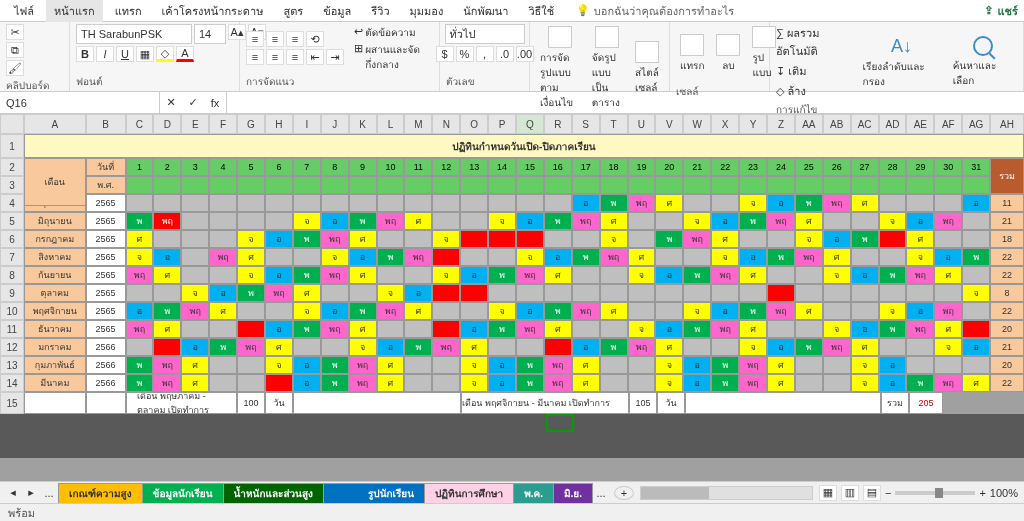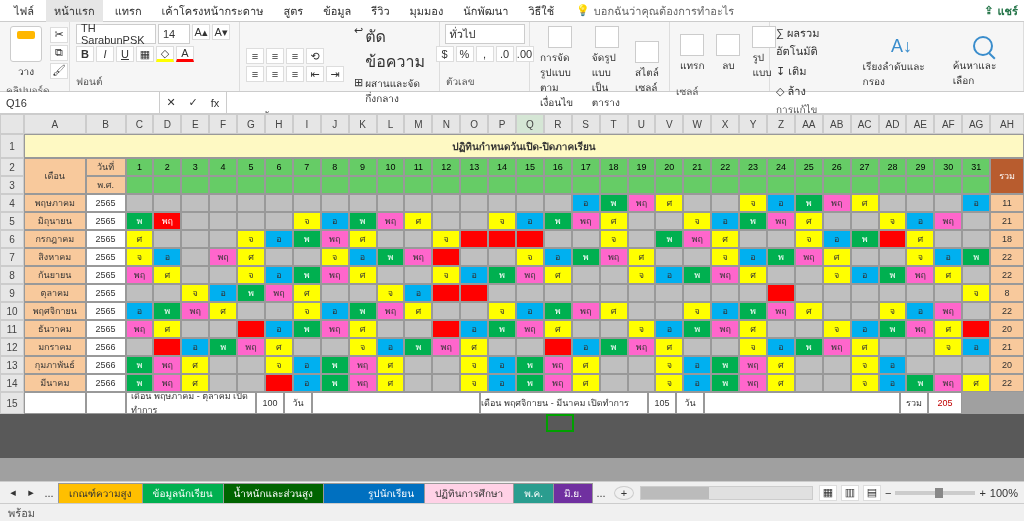--- a/index.html
+++ b/index.html
@@ -14,21 +14,21 @@
 .menubar .share { margin-left: auto; color: #217346; font-weight: bold; display: flex; align-items: center; gap: 4px; }
 
 
 .ribbon { display: flex; height: 70px; border-bottom: 1px solid #ccc; background: #f6f6f6; }
 .group { border-right: 1px solid #ddd; padding: 2px 6px; display: flex; flex-direction: column; }
 .group-ctrls { flex: 1; display: flex; align-items: center; gap: 4px; }
 .group-label { font-size: 10px; color: #555; padding-top: 2px; }
 .paste-icon { width: 32px; height: 36px; background: #fff; border: 1px solid #ccc; border-radius: 3px; position: relative; }
 .paste-icon::after { content: ""; position: absolute; top: 4px; left: 6px; width: 18px; height: 8px; background: #ffb700; border-radius: 2px; }
 .mini-btn { width: 18px; height: 16px; border: 1px solid #ddd; background: #fff; display: flex; align-items: center; justify-content: center; cursor: pointer; }
-.font-sel { width: 80px; height: 20px; border: 1px solid #ccc; padding: 0 4px; display: flex; align-items: center; background: #fff; }
+.font-sel { width: 116px; height: 20px; border: 1px solid #ccc; padding: 0 4px; display: flex; align-items: center; background: #fff; }
 .size-sel { width: 32px; height: 20px; border: 1px solid #ccc; padding: 0 4px; display: flex; align-items: center; background: #fff; }
 .btn-row { display: flex; gap: 2px; }
 .col-stack { display: flex; flex-direction: column; gap: 2px; }
 .bold { font-weight: bold; }
 .italic { font-style: italic; }
 .under { text-decoration: underline; }
 .vbtn { display: flex; flex-direction: column; align-items: center; gap: 2px; padding: 2px 4px; cursor: pointer; }
 .vbtn .ic { width: 24px; height: 22px; border: 1px solid #ccc; background: #fff; }
 .vbtn span { font-size: 10px; }
 .search-ic { width: 20px; height: 20px; border: 2px solid #3a8dcc; border-radius: 50%; position: relative; }
@@ -60,21 +60,21 @@
 .cell.b { background: #00b0f0; }
 .cell.p { background: #ff66cc; }
 .cell.bot { background: #fff; }
 .title-row .cell { background: #fef9c3; border: none; font-weight: bold; font-size: 10px; }
 .cursor-box { position: absolute; border: 2px solid #00a000; pointer-events: none; }
 .gray-footer { height: 44px; background: #595959; }
 
 
 .sheetbar { display: flex; height: 22px; align-items: center; border-top: 1px solid #ccc; background: #f0f0f0; gap: 0; padding-left: 4px; }
 .navbtn { width: 18px; text-align: center; cursor: pointer; }
-.tab { padding: 2px 10px; border: 1px solid #999; border-bottom: none; margin-right: -1px; cursor: pointer; font-size: 10px; }
+.tab { padding: 2px 10px; border: 1px solid #999; border-bottom: none; margin-right: -1px; cursor: pointer; font-size: 10px; font-weight: bold; }
 .tab.amber { background: #ffbf00; }
 .tab.green { background: #00b050; color: #fff; }
 .tab.dgreen { background: #006400; color: #fff; }
 .tab.blue { background: #0070c0; color: #fff; padding-left: 44px; }
 .tab.pink { background: #ffd1e6; }
 .tab.teal { background: #2a9d8f; color: #fff; }
 .tab.purple { background: #7030a0; color: #fff; }
 .addtab { width: 20px; text-align: center; cursor: pointer; border: 1px solid #ccc; border-radius: 50%; margin-left: 4px; }
 .hscroll { flex: 1; margin: 0 6px; height: 14px; background: #e0e0e0; border: 1px solid #ccc; position: relative; }
 .hscroll .thumb { position: absolute; left: 0; width: 40%; height: 100%; background: #bbb; }
@@ -112,24 +112,20 @@
   </div>
   <div class="share">
     <span>⇪</span>
     <span>แชร์</span>
   </div>
 </div>
 
 <div class="ribbon">
   <div class="group" style="width:70px">
     <div class="group-ctrls">
-      <div class="vbtn">
-        <div class="paste-icon"></div>
-        <span>วาง</span>
-      </div>
       <div class="col-stack">
         <div class="mini-btn">✂</div>
         <div class="mini-btn">⧉</div>
         <div class="mini-btn">🖌</div>
       </div>
     </div>
     <div class="group-label">คลิปบอร์ด</div>
   </div>
 
   <div class="group" style="width:170px">
@@ -165,21 +161,21 @@
           <div class="mini-btn">≡</div>
           <div class="mini-btn">≡</div>
           <div class="mini-btn">≡</div>
           <div class="mini-btn">⇤</div>
           <div class="mini-btn">⇥</div>
         </div>
       </div>
       <div class="col-stack" style="margin-left:6px">
         <div class="btn-row">
               <span>↩</span>
-              <span style="font-size:16px">ตัดข้อความ</span>
+              <span style="font-size:10px">ตัดข้อความ</span>
             </div>
         <div class="btn-row">
               <span>⊞</span>
               <span style="font-size:10px">ผสานและจัดกึ่งกลาง</span>
             </div>
       </div>
     </div>
     <div class="group-label">การจัดแนว</div>
   </div>
 
@@ -301,21 +297,21 @@
         <div class="ch col-day">AG</div>
         <div class="ch col-sum">AH</div>
       </div>
   <div id="gridbody">
         <div class="row title-row" style="height:24px">
           <div class="rowhdr">1</div>
           <div class="cell" style="flex:1;border:1px solid #999">ปฏิทินกำหนดวันเปิด-ปิดภาคเรียน</div>
         </div>
         <div class="row">
           <div class="rowhdr">2</div>
-          <div class="cell hdr-or col-A" style="height:36px;margin-bottom:-18px;z-index:1;position:relative">เดือน</div>
+          <div class="cell hdr-or col-A" style="height:48px;margin-bottom:-18px;z-index:1;position:relative">เดือน</div>
           <div class="cell hdr-or col-B">วันที่</div>
           <div class="cell hdr-gr col-day">1</div>
           <div class="cell hdr-gr col-day">2</div>
           <div class="cell hdr-gr col-day">3</div>
           <div class="cell hdr-gr col-day">4</div>
           <div class="cell hdr-gr col-day">5</div>
           <div class="cell hdr-gr col-day">6</div>
           <div class="cell hdr-gr col-day">7</div>
           <div class="cell hdr-gr col-day">8</div>
           <div class="cell hdr-gr col-day">9</div>
@@ -784,21 +780,21 @@
           <div class="cell b col-day">อ</div>
           <div class="cell g col-day">พ</div>
           <div class="cell p col-day">พฤ</div>
           <div class="cell y col-day">ศ</div>
           <div class="cell hdr-or col-sum">22</div>
         </div>
         <div class="row" style="height:22px">
           <div class="rowhdr">15</div>
           <div class="cell bot col-A"></div>
           <div class="cell bot col-B"></div>
-          <div class="cell bot" style="width:130px;justify-content:flex-start;padding-left:4px">เดือน พฤษภาคม - ตุลาคม เปิดทำการ</div>
+          <div class="cell bot" style="width:111px;justify-content:flex-start;padding-left:10px">เดือน พฤษภาคม - ตุลาคม เปิดทำการ</div>
           <div class="cell bot col-day">100</div>
           <div class="cell bot col-day">วัน</div>
           <div class="cell bot" style="width:168px"></div>
           <div class="cell bot" style="width:168px;justify-content:flex-start;padding-left:0">เดือน พฤศจิกายน - มีนาคม เปิดทำการ</div>
           <div class="cell bot col-day">105</div>
           <div class="cell bot col-day">วัน</div>
           <div class="cell bot" style="width:196px"></div>
           <div class="cell bot col-day">รวม</div>
           <div class="cell bot col-sum" style="color:#c00000">205</div>
         </div>

